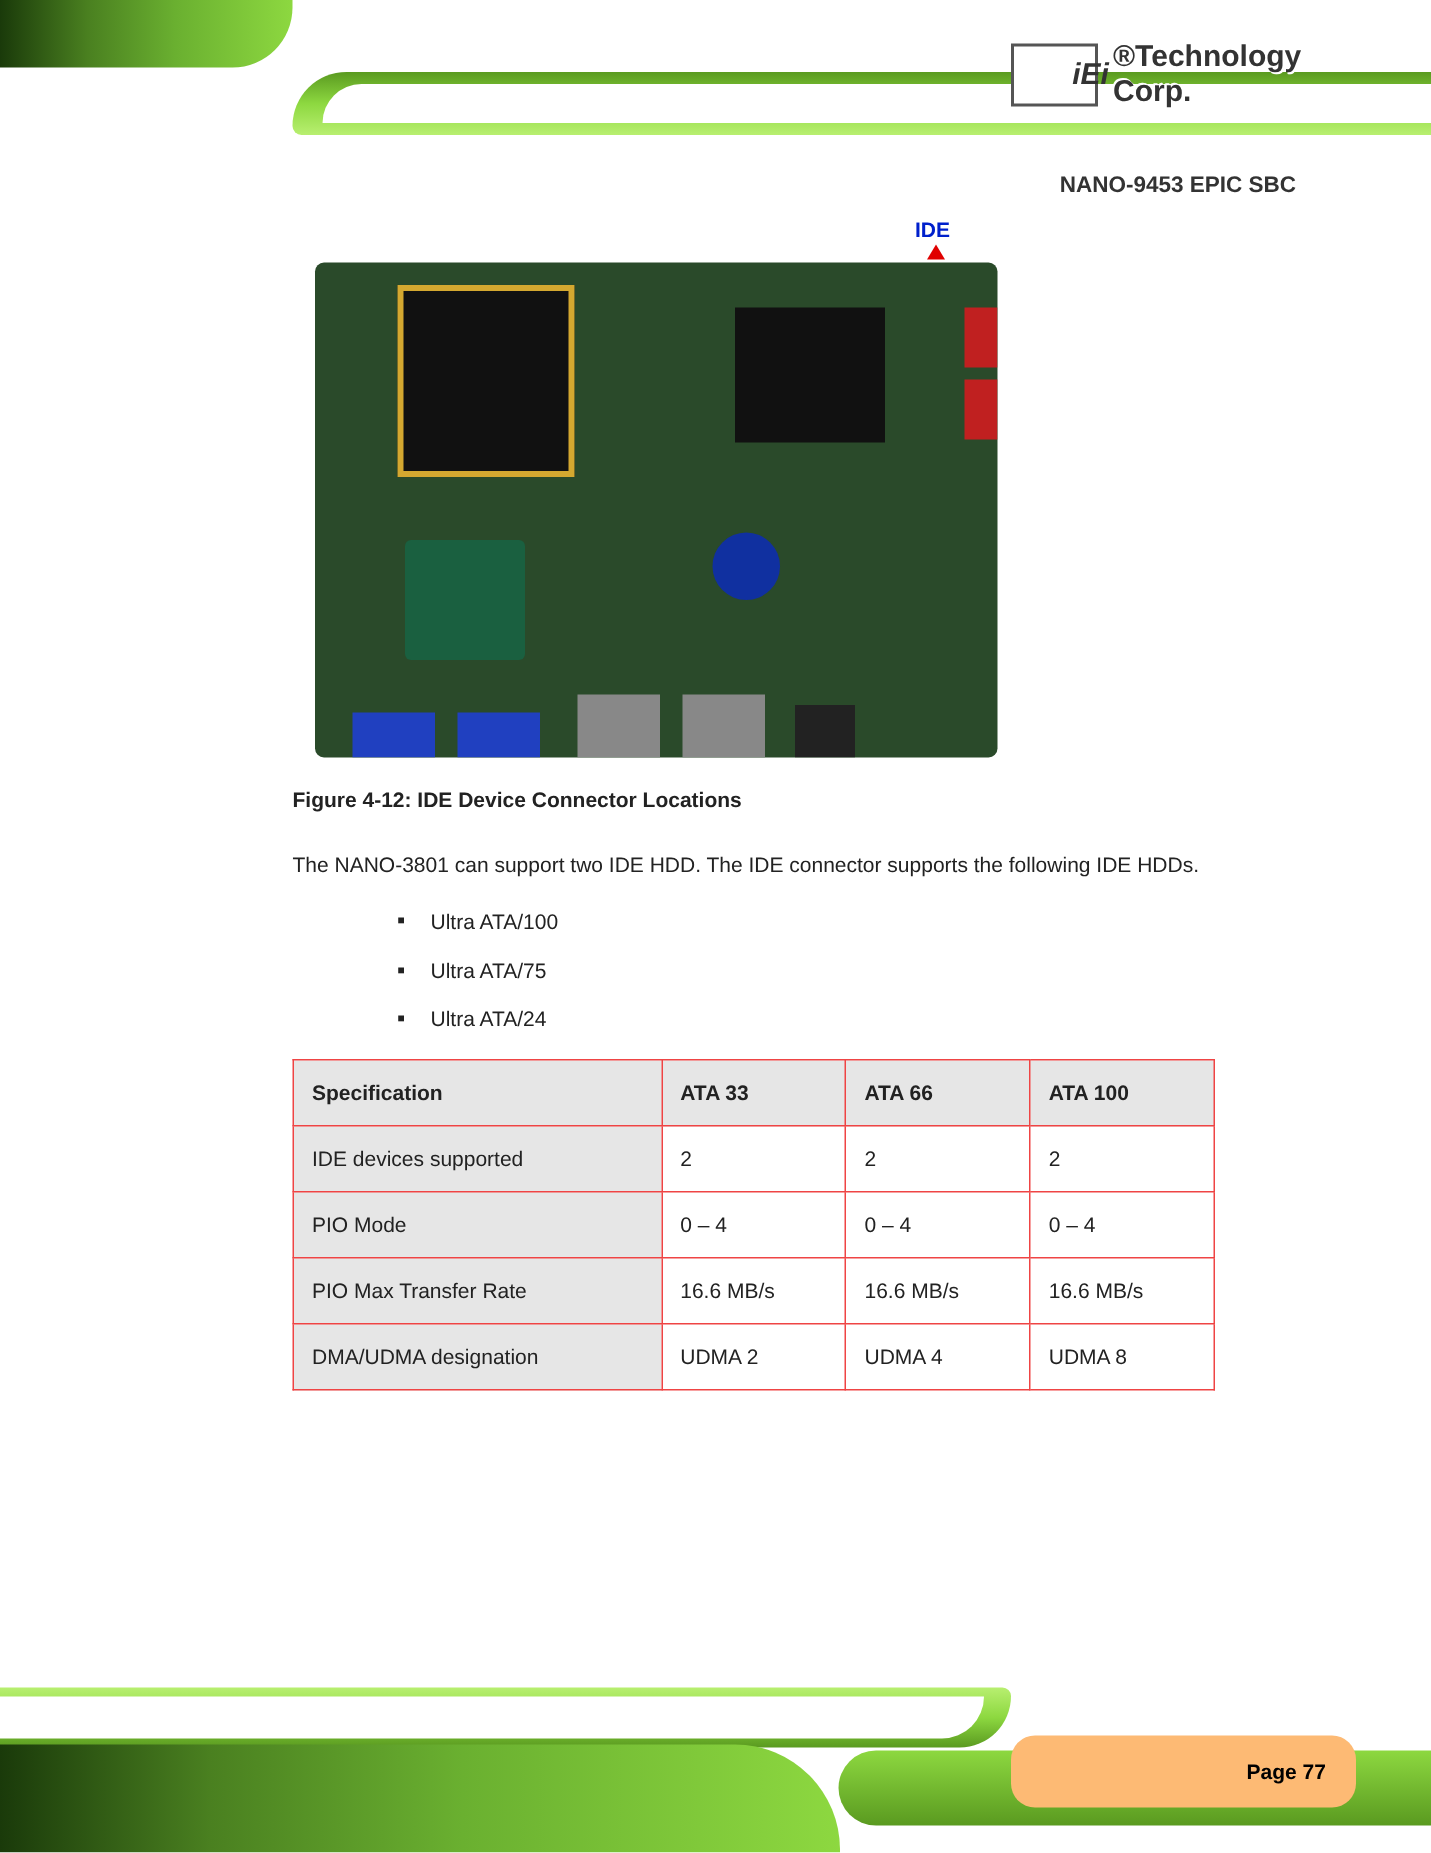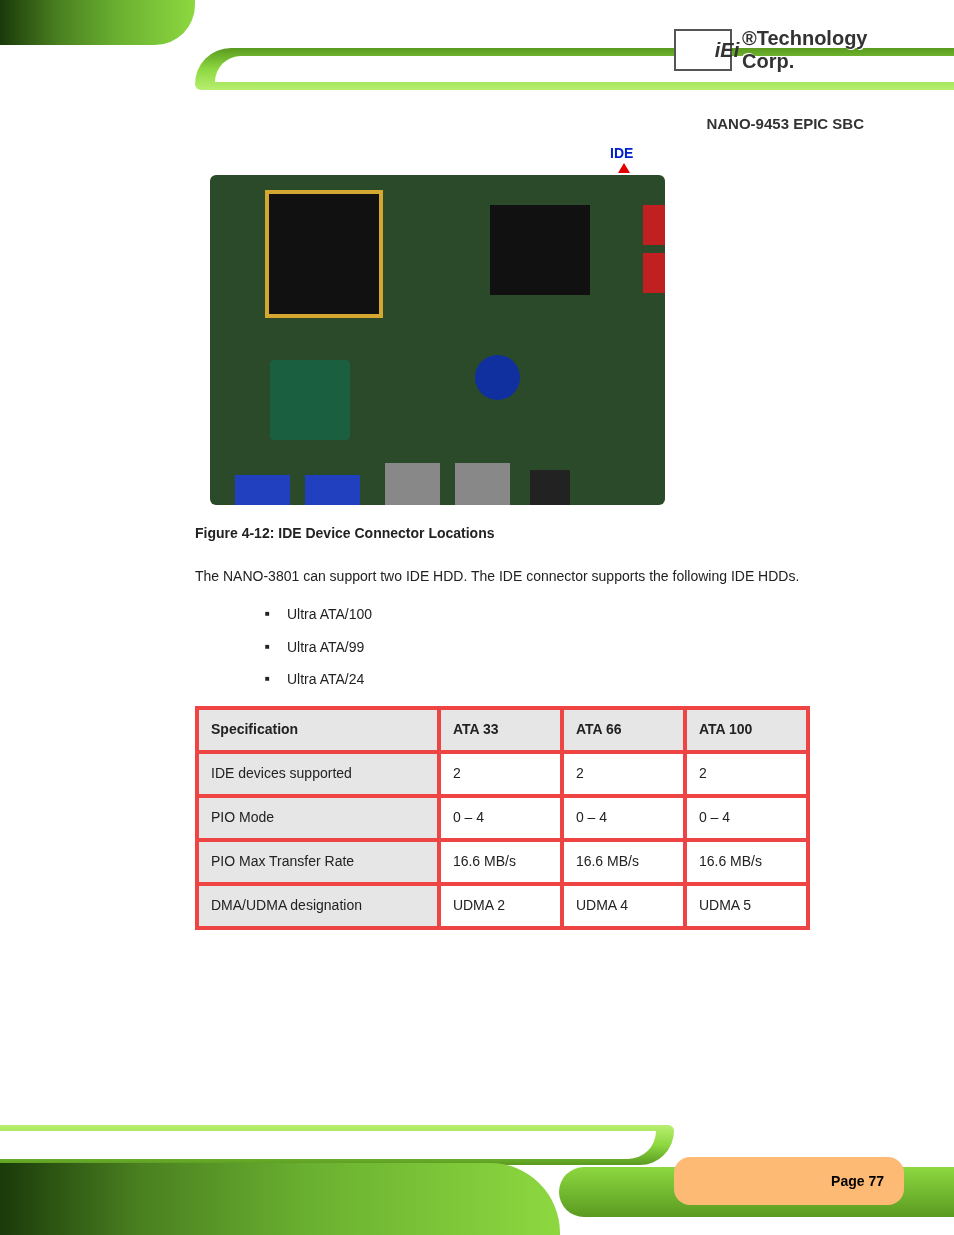--- a/index.html
+++ b/index.html
@@ -165,21 +165,21 @@
       left: 0;
       font-size: 8px;
       top: 4px;
     }
     table.spec-table {
       border-collapse: collapse;
       width: 615px;
       margin-top: 5px;
     }
     table.spec-table th, table.spec-table td {
-      border: 4px solid #ef4444;
+      border: 1px solid #ef4444;
       padding: 0 12px;
       font-size: 14px;
       text-align: left;
       height: 44px;
     }
     table.spec-table th {
       background: #e6e6e6;
       font-weight: bold;
     }
     table.spec-table td.label-cell {
@@ -264,21 +264,21 @@
   <div class="sata1"></div>
   <div class="sata2"></div>
 </div>
 
 <div class="figure-caption">Figure 4-12: IDE Device Connector Locations</div>
 
 <div class="content">
   <p>The NANO-3801 can support two IDE HDD. The IDE connector supports the following IDE HDDs.</p>
   <ul class="bullet-list">
     <li>Ultra ATA/100</li>
-    <li>Ultra ATA/99</li>
+    <li>Ultra ATA/75</li>
     <li>Ultra ATA/24</li>
   </ul>
   <table class="spec-table">
     <tbody>
         <tr>
       <th>Specification</th>
       <th>ATA 33</th>
       <th>ATA 66</th>
       <th>ATA 100</th>
     </tr>
@@ -297,21 +297,21 @@
     <tr>
       <td class="label-cell">PIO Max Transfer Rate</td>
       <td>16.6 MB/s</td>
       <td>16.6 MB/s</td>
       <td>16.6 MB/s</td>
     </tr>
     <tr>
       <td class="label-cell">DMA/UDMA designation</td>
       <td>UDMA 2</td>
       <td>UDMA 4</td>
-      <td>UDMA 5</td>
+      <td>UDMA 8</td>
     </tr>
   </tbody>
     </table>
 </div>
 
 <div class="bottom-banner">
   <div class="swoosh-bottom"></div>
   <div class="circuit-bottom"></div>
   <div class="green-stripe"></div>
   <div class="page-number">Page 77</div>

